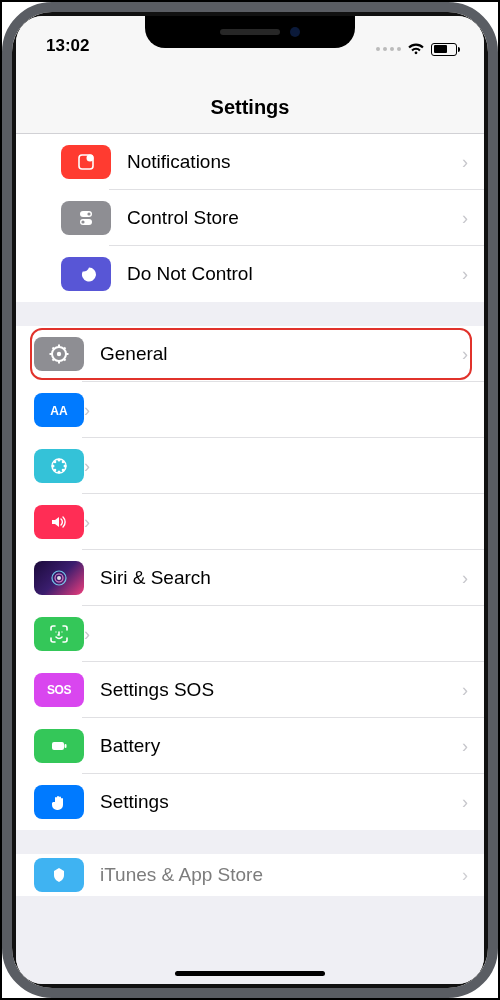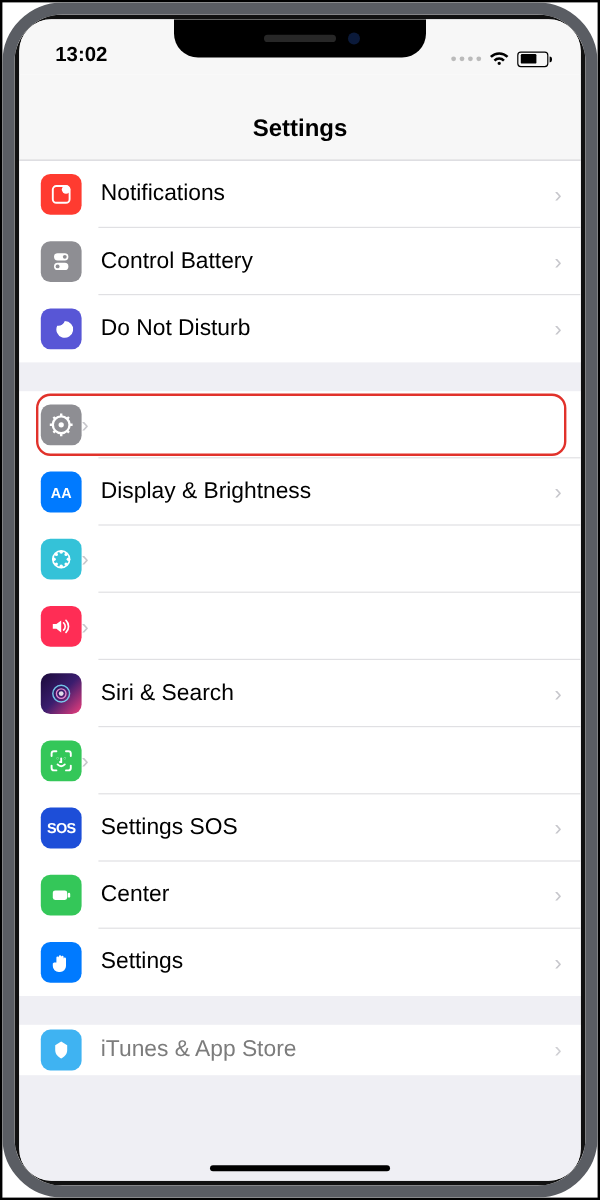--- a/index.html
+++ b/index.html
@@ -98,36 +98,36 @@
   }
   .content{
     background:#efeff4;
     height: calc(100% - 46px - 50px);
     overflow:hidden;
   }
   .group{
     background:#fff;
     margin-top: 24px;
   }
-  .group:first-child{margin-top:0;}
+  .group:first-child{margin-top:0;padding-left:27px;}
   .row{
     display:flex;
     align-items:center;
     height:56px;
     padding-left:18px;
     position:relative;
   }
   .row .sep{
     position:absolute;
     left:66px; right:0; bottom:0;
     height:1px; background:#e0e0e3;
   }
   .row:last-child .sep{display:none;}
   .icon{
-    width:34px;height:34px;border-radius:8px;
+    width:50px;height:34px;border-radius:8px;
     display:flex;align-items:center;justify-content:center;
     flex-shrink:0;
     color:#fff;
   }
   .row-label{
     font-size:19px;
     padding-left:16px;
     flex:1;
     color:#000;
   }
@@ -152,21 +152,21 @@
   
   .bg-red{background:#ff3b30;}
   .bg-gray{background:#8e8e93;}
   .bg-purple{background:#5856d6;}
   .bg-lgray{background:#8e8e93;}
   .bg-blue{background:#007aff;}
   .bg-cyan{background:#34c2d8;}
   .bg-pink{background:#ff2d55;}
   .bg-siri{background:linear-gradient(135deg,#1b0a3a,#3a1d6e,#ef3e7c);}
   .bg-green{background:#34c759;}
-  .bg-sos{background:#1d4ed8;}
+  .bg-sos{background:#d946ef;}
   .bg-batt{background:#34c759;}
   .bg-priv{background:#007aff;}
   .bg-store{background:#1ea6f0;}
   svg{display:block;}
   .partial-row{height:42px;opacity:0.85;}
 </style>
 </head>
 <body>
 
 <div class="device-frame">
@@ -221,32 +221,32 @@
 
         <div class="row">
           <div class="icon bg-gray">
             <svg width="20" height="20" viewBox="0 0 20 20">
                 <rect x="4" y="3" width="12" height="6" rx="3" fill="#fff"></rect>
                 <circle cx="13" cy="6" r="1.6" fill="#8e8e93"></circle>
                 <rect x="4" y="11" width="12" height="6" rx="3" fill="#fff"></rect>
                 <circle cx="7" cy="14" r="1.6" fill="#8e8e93"></circle>
               </svg>
           </div>
-          <div class="row-label">Control Battery</div>
+          <div class="row-label">Control Store</div>
           <div class="chevron">›</div>
           <div class="sep"></div>
         </div>
 
         <div class="row">
           <div class="icon bg-purple">
             <svg width="20" height="20" viewBox="0 0 20 20">
                 <path d="M13 3.5a7 7 0 11-6.3 3.9A5.5 5.5 0 0013 3.5z" fill="#fff"></path>
               </svg>
           </div>
-          <div class="row-label">Do Not Disturb</div>
+          <div class="row-label">Do Not Control</div>
           <div class="chevron">›</div>
 
         </div>
       </div>
 
       <div class="group">
 
         <div class="row" style="position:relative;">
           <div class="icon bg-lgray">
             <svg width="22" height="22" viewBox="0 0 22 22">
@@ -257,32 +257,32 @@
                   <line x1="11" y1="18" x2="11" y2="20.5"></line>
                   <line x1="1.5" y1="11" x2="4" y2="11"></line>
                   <line x1="18" y1="11" x2="20.5" y2="11"></line>
                   <line x1="4.5" y1="4.5" x2="6.3" y2="6.3"></line>
                   <line x1="15.7" y1="15.7" x2="17.5" y2="17.5"></line>
                   <line x1="4.5" y1="17.5" x2="6.3" y2="15.7"></line>
                   <line x1="15.7" y1="6.3" x2="17.5" y2="4.5"></line>
                 </g>
               </svg>
           </div>
+          <div class="row-label">General</div>
           <div class="chevron">›</div>
           <div class="highlight"></div>
           <div class="sep"></div>
         </div>
 
         <div class="row">
           <div class="icon bg-blue">
             <svg width="20" height="20" viewBox="0 0 20 20">
                 <text x="10" y="15" text-anchor="middle" font-size="12" font-weight="700" fill="#fff" font-family="Arial">AA</text>
               </svg>
           </div>
-          <div class="row-label">Display &amp; Brightness</div>
           <div class="chevron">›</div>
           <div class="sep"></div>
         </div>
 
         <div class="row">
           <div class="icon bg-cyan">
             <svg width="22" height="22" viewBox="0 0 22 22">
                 <circle cx="11" cy="11" r="7" fill="none" stroke="#fff" stroke-width="1.4"></circle>
                 <g fill="#fff">
                   <circle cx="11" cy="5" r="1.5"></circle>
@@ -347,21 +347,21 @@
           <div class="sep"></div>
         </div>
 
         <div class="row">
           <div class="icon bg-batt">
             <svg width="22" height="22" viewBox="0 0 22 22">
                 <rect x="4" y="7" width="12" height="8" rx="2" fill="#fff"></rect>
                 <rect x="16.5" y="9" width="2" height="4" rx="1" fill="#fff"></rect>
               </svg>
           </div>
-          <div class="row-label">Center</div>
+          <div class="row-label">Battery</div>
           <div class="chevron">›</div>
           <div class="sep"></div>
         </div>
 
         <div class="row">
           <div class="icon bg-priv">
             <svg width="20" height="20" viewBox="0 0 20 20">
                 <path d="M6 10V6a1 1 0 112 0v3V5a1 1 0 112 0v4V5.5a1 1 0 112 0V10 7a1 1 0 112 0v6a5 5 0 01-5 5h-1a5 5 0 01-5-5v-2l1-1z" fill="#fff"></path>
               </svg>
           </div>

